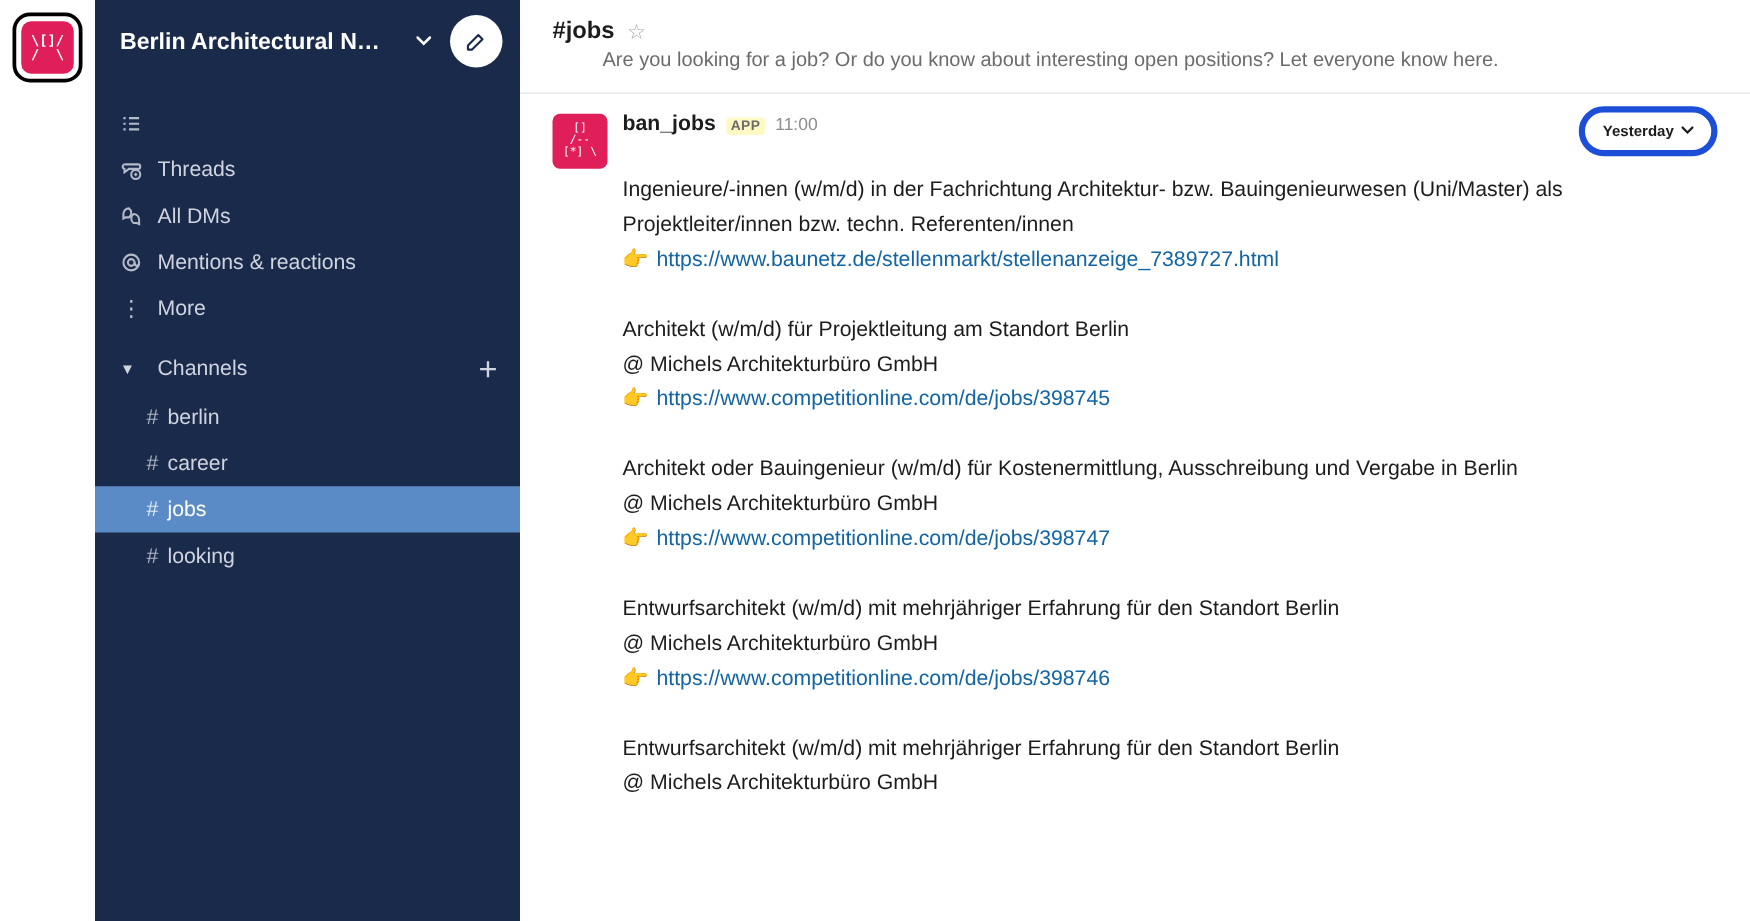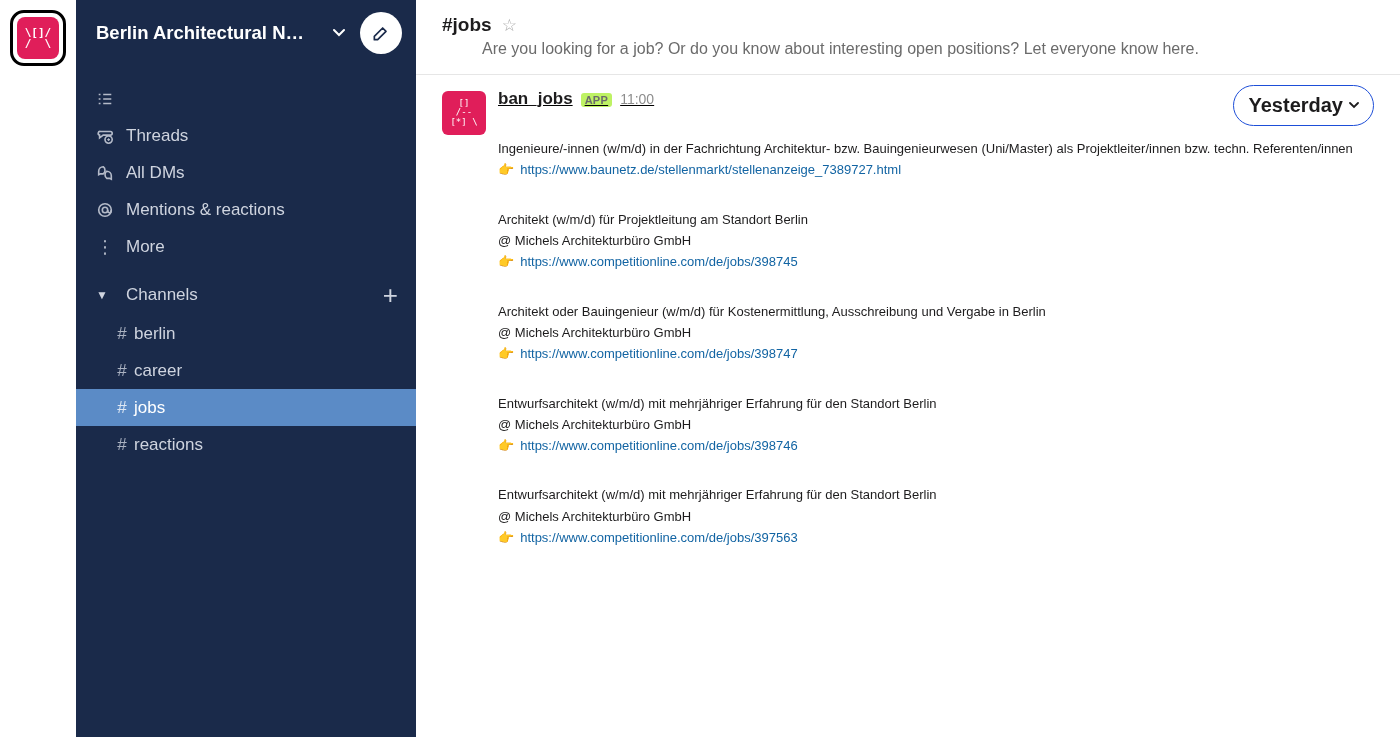--- a/index.html
+++ b/index.html
@@ -43,31 +43,31 @@
 .m-header { padding: 14px 26px 16px 26px; border-bottom: 1px solid #e6e6e6; }
 .m-title-row { display: flex; align-items: center; gap: 10px; }
 .m-title { font-size: 19px; font-weight: 800; color: #1d1c1d; }
 .star { color: #a9a9a9; font-size: 17px; }
 .m-sub { color: #6b6b6b; font-size: 16px; margin-top: 4px; margin-left: 40px; }
 
 .messages { flex: 1; overflow-y: hidden; position: relative; padding: 14px 26px 0 26px; }
 .msg { display: flex; }
 .avatar { width: 44px; height: 44px; border-radius: 6px; background: #E01E5A; display: flex; align-items: center; justify-content: center; color: #fff; font-family: monospace; font-size: 9px; line-height: 1.05; text-align: center; flex-shrink: 0; margin-right: 12px; margin-top: 2px; }
 .msg-body { flex: 1; }
-.msg-head { display: flex; align-items: baseline; gap: 8px; margin-bottom: 4px; text-decoration: underline; }
+.msg-head { display: flex; align-items: baseline; gap: 8px; margin-bottom: 4px; }
 .author { font-weight: 800; font-size: 17px; color: #1d1c1d; }
-.app-badge { font-size: 11px; font-weight: 600; color: #6b6b6b; background: #bef264; padding: 1px 4px; border-radius: 3px; letter-spacing: 0.3px; text-align: center; }
+.app-badge { font-size: 11px; font-weight: 600; color: #6b6b6b; background: #fef9c3; padding: 1px 4px; border-radius: 3px; letter-spacing: 0.3px; text-align: center; }
 .time { font-size: 14px; color: #8d8d8d; }
-.msg-text { font-size: 13px; color: #1d1c1d; line-height: 1.64; margin-top: 29px; }
+.msg-text { font-size: 17px; color: #1d1c1d; line-height: 1.64; margin-top: 29px; }
 .msg-text .block { margin-bottom: 28px; }
 .msg-text .block:last-child { margin-bottom: 0; }
 .msg-text a { color: #1264A3; text-decoration: none; }
 .pointer { margin-right: 6px; }
 
-.date-pill { position: absolute; top: 10px; right: 26px; background: #fff; border: 1px solid #1d4ed8; border-radius: 22px; padding: 8px 14px; font-size: 20px; font-weight: 700; color: #1d1c1d; display: flex; align-items: center; gap: 6px; cursor: pointer; }
+.date-pill { position: absolute; top: 10px; right: 26px; background: #fff; border: 5px solid #1d4ed8; border-radius: 22px; padding: 8px 14px; font-size: 12px; font-weight: 700; color: #1d1c1d; display: flex; align-items: center; gap: 6px; cursor: pointer; }
 .date-pill .cv { font-size: 10px; }
 </style>
 </head>
 <body>
 
 <div class="app">
 
   <div class="app-rail">
     <div class="workspace-tile">
       <div class="tile-inner">
@@ -150,21 +150,21 @@
         <div class="ch-item">
           <span class="hash">#</span>
           <span class="label">career</span>
         </div>
         <div class="ch-item active">
           <span class="hash">#</span>
           <span class="label">jobs</span>
         </div>
         <div class="ch-item">
           <span class="hash">#</span>
-          <span class="label">reactions</span>
+          <span class="label">looking</span>
         </div>
       </div>
   </div>
 
   <div class="main">
     <div class="m-header">
       <div class="m-title-row">
         <div class="m-title">#jobs</div>
         <div class="star">☆</div>
       </div>
@@ -205,21 +205,20 @@
                 <div><span class="pointer">👉</span><a href="#">https://www.competitionline.com/de/jobs/398747</a></div>
               </div>
               <div class="block">
                 <div>Entwurfsarchitekt (w/m/d) mit mehrjähriger Erfahrung für den Standort Berlin</div>
                 <div>@ Michels Architekturbüro GmbH</div>
                 <div><span class="pointer">👉</span><a href="#">https://www.competitionline.com/de/jobs/398746</a></div>
               </div>
               <div class="block">
                 <div>Entwurfsarchitekt (w/m/d) mit mehrjähriger Erfahrung für den Standort Berlin</div>
                 <div>@ Michels Architekturbüro GmbH</div>
-                <div><span class="pointer">👉</span><a href="#">https://www.competitionline.com/de/jobs/397563</a></div>
               </div>
             </div>
         </div>
       </div>
     </div>
   </div>
 
 </div>
 
 </body></html>

